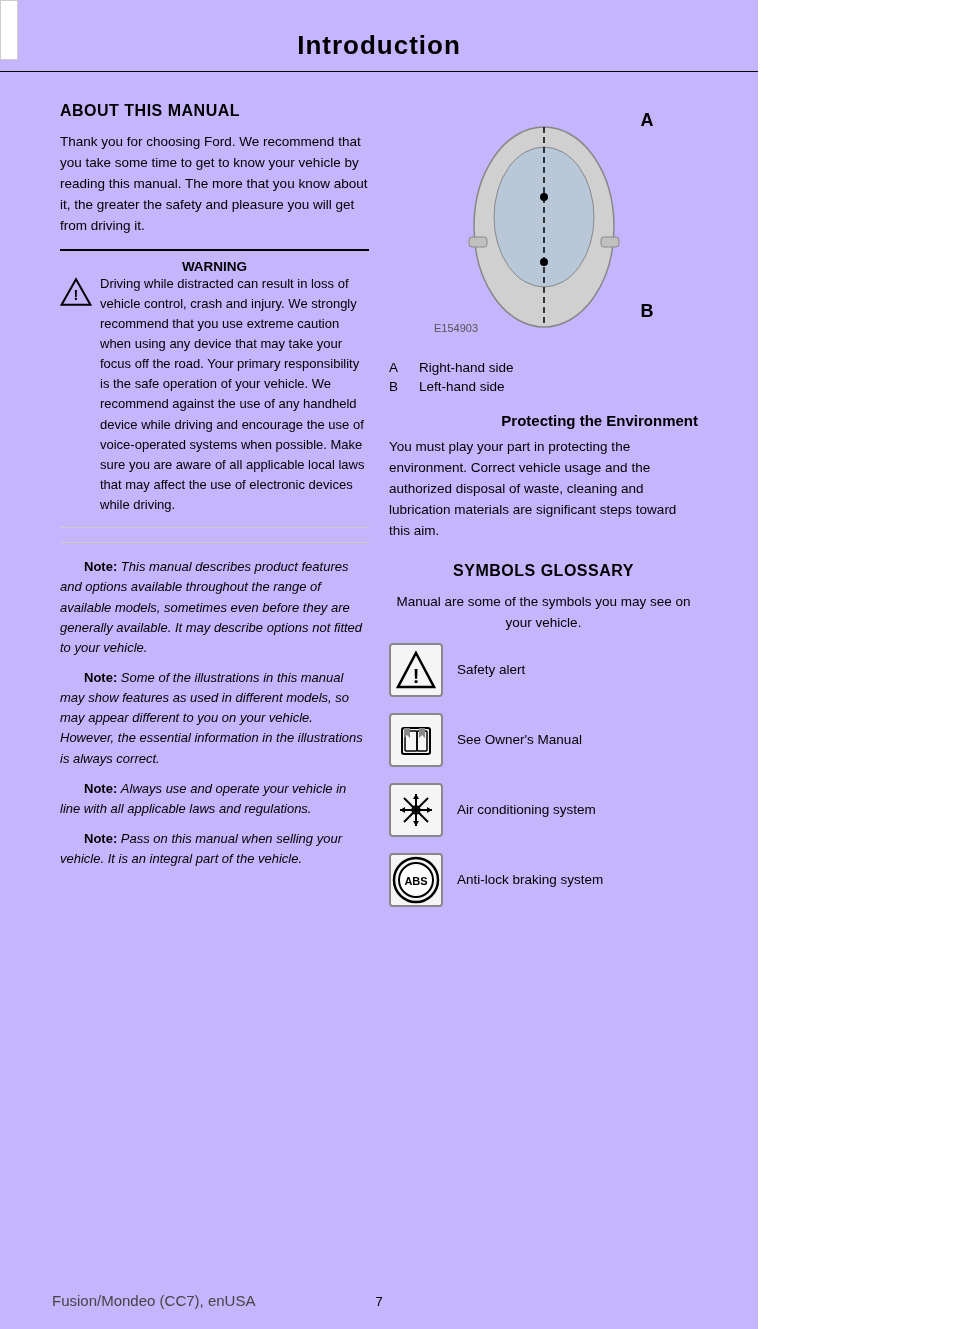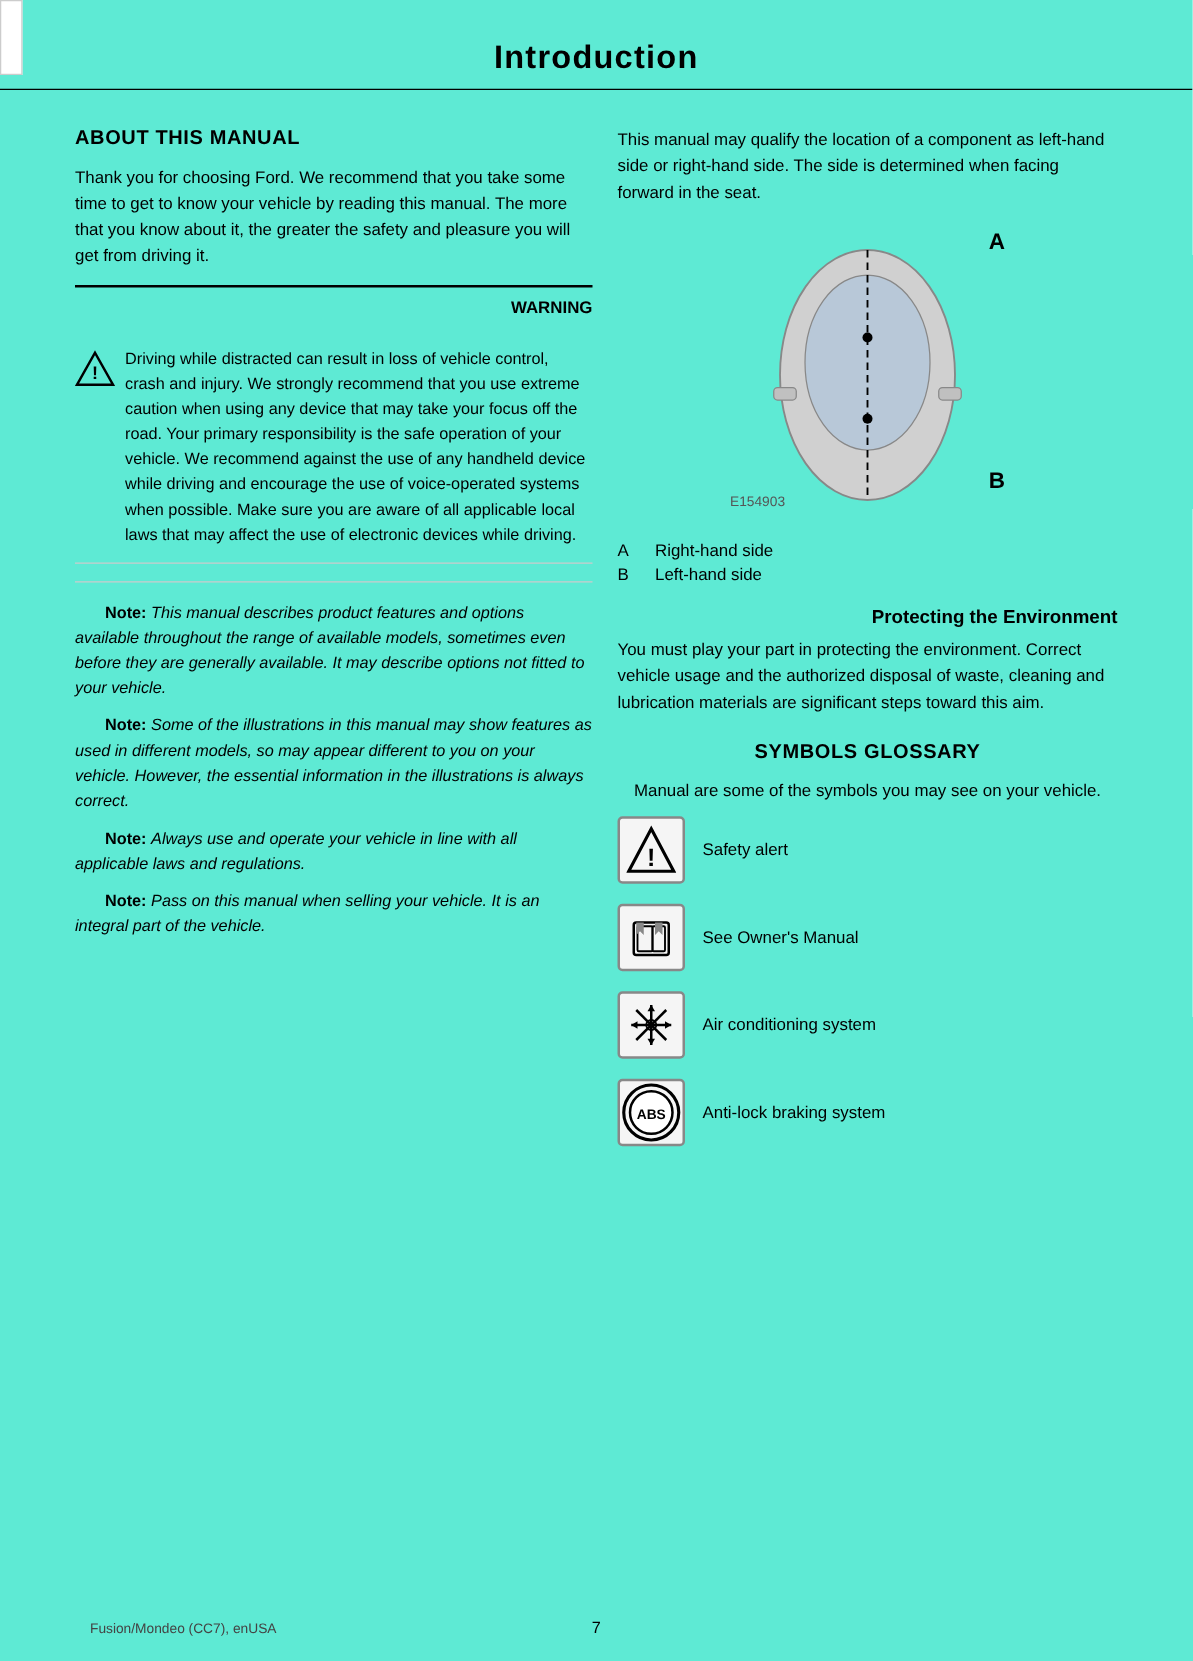--- a/index.html
+++ b/index.html
@@ -6,23 +6,23 @@
     body {
       font-family: Arial, sans-serif;
       font-size: 14px;
       background: #fff;
       color: #000;
       width: 954px;
       min-height: 1329px;
       position: relative;
     }
     .page {
-      width: 954px;
+      width: 758px;
       min-height: 1329px;
-      background: #5eead4;
+      background: #c4b5fd;
       padding: 0;
       position: relative;
     }
     
     .page-header {
       text-align: center;
       padding: 30px 60px 10px;
       border-bottom: 1px solid #000;
       margin-bottom: 30px;
     }
@@ -67,24 +67,24 @@
       margin-bottom: 10px;
     }
     
     .warning-box {
       border-top: 2px solid #000;
       border-bottom: 1px solid #ccc;
       padding: 8px 0 12px;
       margin: 12px 0;
     }
     .warning-title {
-      text-align: right;
+      text-align: center;
       font-weight: bold;
       font-size: 13.5px;
-      margin-bottom: 24px;
+      margin-bottom: 0;
       text-transform: uppercase;
     }
     .warning-content {
       display: flex;
       align-items: flex-start;
       gap: 8px;
     }
     .warning-icon {
       flex-shrink: 0;
       margin-top: 2px;
@@ -193,22 +193,22 @@
       position: absolute;
       bottom: 20px;
       left: 0;
       right: 0;
       text-align: center;
       font-size: 13px;
     }
     .footer-model {
       position: absolute;
       bottom: 20px;
-      left: 72px;
-      font-size: 11px;
+      left: 52px;
+      font-size: 15px;
       color: #444;
       margin-top: 20px;
     }
     
     .left-tab {
       position: absolute;
       top: 0;
       left: 0;
       width: 18px;
       height: 60px;
@@ -267,21 +267,20 @@
 
       <div class="note-para">
         <span class="note-label">Note:</span>
         <em> Pass on this manual when selling your vehicle. It is an integral part of the vehicle.</em>
       </div>
 
     </div>
 
     <div class="right-col">
 
-      <p>This manual may qualify the location of a component as left-hand side or right-hand side. The side is determined when facing forward in the seat.</p>
 
       <div class="diagram-area">
         <div class="diagram-container">
           
           <div class="diagram-label-top">A</div>
           
           <div class="diagram-label-bottom">B</div>
 
           
           <svg class="car-diagram" viewBox="0 0 280 240" xmlns="http://www.w3.org/2000/svg">

